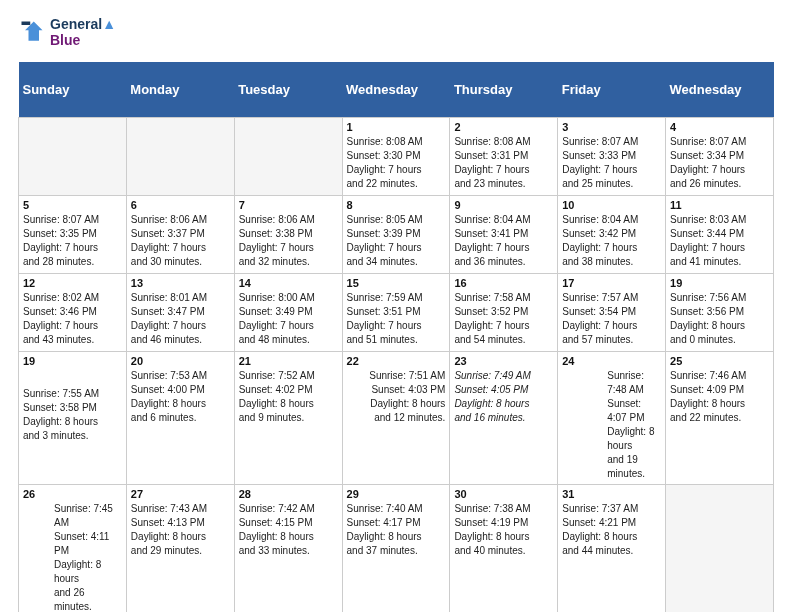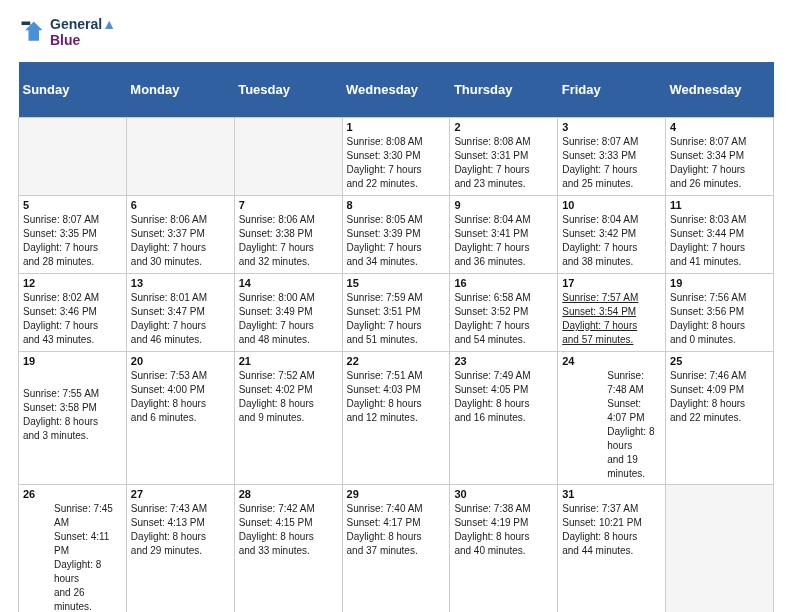--- a/index.html
+++ b/index.html
@@ -223,28 +223,28 @@
           </td>
           <td>
             <div class="day-num">15</div>
             <div class="day-info" style="white-space: pre-line;">Sunrise: 7:59 AM
 Sunset: 3:51 PM
 Daylight: 7 hours
 and 51 minutes.</div>
           </td>
           <td>
             <div class="day-num">16</div>
-            <div class="day-info" style="white-space: pre-line;">Sunrise: 6:58 AM
+            <div class="day-info" style="white-space: pre-line;">Sunrise: 7:58 AM
 Sunset: 3:52 PM
 Daylight: 7 hours
 and 54 minutes.</div>
           </td>
           <td>
             <div class="day-num">17</div>
-            <div class="day-info" style="white-space: pre-line; text-decoration: underline;">Sunrise: 7:57 AM
+            <div class="day-info" style="white-space: pre-line;">Sunrise: 7:57 AM
 Sunset: 3:54 PM
 Daylight: 7 hours
 and 57 minutes.</div>
           </td>
           <td>
             <div class="day-num">19</div>
             <div class="day-info" style="white-space: pre-line;">Sunrise: 7:56 AM
 Sunset: 3:56 PM
 Daylight: 8 hours
 and 0 minutes.</div>
@@ -267,28 +267,28 @@
           </td>
           <td>
             <div class="day-num">21</div>
             <div class="day-info" style="white-space: pre-line;">Sunrise: 7:52 AM
 Sunset: 4:02 PM
 Daylight: 8 hours
 and 9 minutes.</div>
           </td>
           <td>
             <div class="day-num">22</div>
-            <div class="day-info" style="white-space: pre-line;">Sunrise: 7:51 AM
+            <div class="day-info" style="white-space: pre-line; text-align: right;">Sunrise: 7:51 AM
 Sunset: 4:03 PM
 Daylight: 8 hours
 and 12 minutes.</div>
           </td>
           <td>
             <div class="day-num">23</div>
-            <div class="day-info" style="white-space: pre-line;">Sunrise: 7:49 AM
+            <div class="day-info" style="white-space: pre-line; font-style: italic;">Sunrise: 7:49 AM
 Sunset: 4:05 PM
 Daylight: 8 hours
 and 16 minutes.</div>
           </td>
           <td>
             <div class="day-num">24</div>
             <div class="day-info" style="white-space: pre-line; margin-left: 45px;">Sunrise: 7:48 AM
 Sunset: 4:07 PM
 Daylight: 8 hours
 and 19 minutes.</div>
@@ -333,21 +333,21 @@
           <td>
             <div class="day-num">30</div>
             <div class="day-info" style="white-space: pre-line;">Sunrise: 7:38 AM
 Sunset: 4:19 PM
 Daylight: 8 hours
 and 40 minutes.</div>
           </td>
           <td>
             <div class="day-num">31</div>
             <div class="day-info" style="white-space: pre-line;">Sunrise: 7:37 AM
-Sunset: 10:21 PM
+Sunset: 4:21 PM
 Daylight: 8 hours
 and 44 minutes.</div>
           </td>
           <td class="empty"></td>
         </tr>
       </tbody>
   </table>
 </div>
 
 </body></html>

